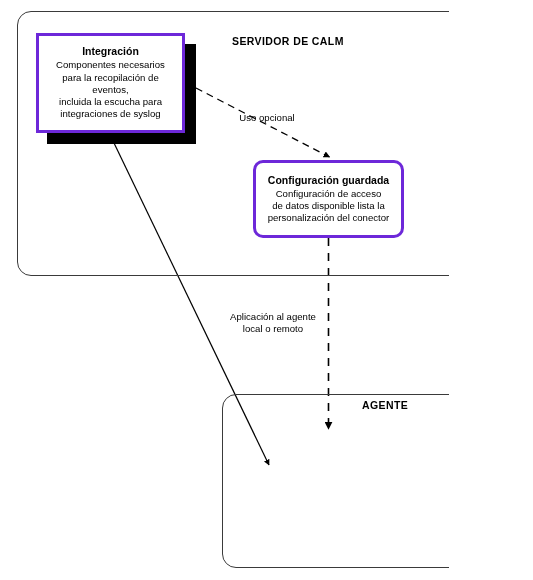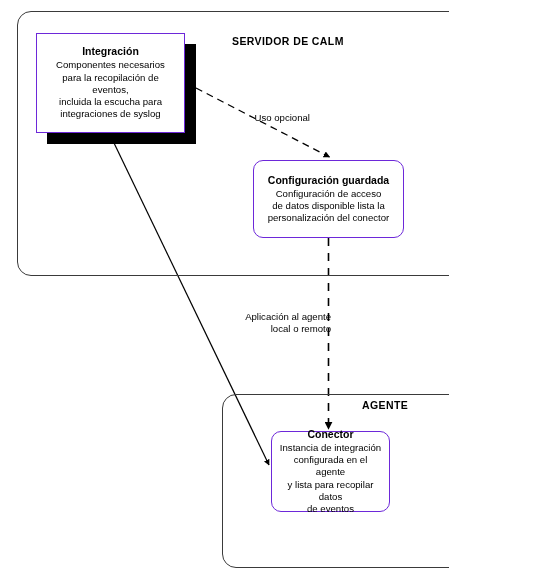--- a/index.html
+++ b/index.html
@@ -43,21 +43,21 @@
     letter-spacing: 0.4px;
     color: #000000;
     white-space: nowrap;
   }
 
   
   .node {
     position: absolute;
     box-sizing: border-box;
     background: #ffffff;
-    border: 1px solid #6d28d9;
+    border: 3px solid #6d28d9;
     display: flex;
     flex-direction: column;
     align-items: center;
     justify-content: center;
     text-align: center;
     padding: 4px 6px;
   }
   .node.rounded {
     border-radius: 10px;
   }
@@ -82,21 +82,21 @@
     background: #000000;
     border: 0;
   }
 
   
   .edge-label {
     position: absolute;
     font-size: 9.6px;
     color: #000000;
     line-height: 12.2px;
-    text-align: right;
+    text-align: center;
     white-space: pre-line;
   }
 </style>
 </head>
 <body>
 
 <div id="diagram">
 
   <svg id="wires" viewBox="0 0 533 580" width="533" height="580" xmlns="http://www.w3.org/2000/svg">
     <defs>
@@ -127,26 +127,19 @@
 integraciones de syslog</div>
   </div>
 
   <div class="node rounded" style="left:253px; top:160px; width:151px; height:78px;">
     <div class="node-title">Configuración guardada</div>
     <div class="node-desc">Configuración de acceso
 de datos disponible lista la
 personalización del conector</div>
   </div>
 
-  <div class="node rounded" style="left:271px; top:431px; width:119px; height:81px;">
-    <div class="node-title">Conector</div>
-    <div class="node-desc">Instancia de integración
-configurada en el agente
-y lista para recopilar datos
-de eventos</div>
-  </div>
 
   <div class="edge-label" style="left:224px; top:112px; width:86px;">Uso opcional</div>
 
   <div class="edge-label" style="left:215px; top:311px; width:116px;">Aplicación al agente
 local o remoto</div>
 
 </div>
 
 </body></html>

